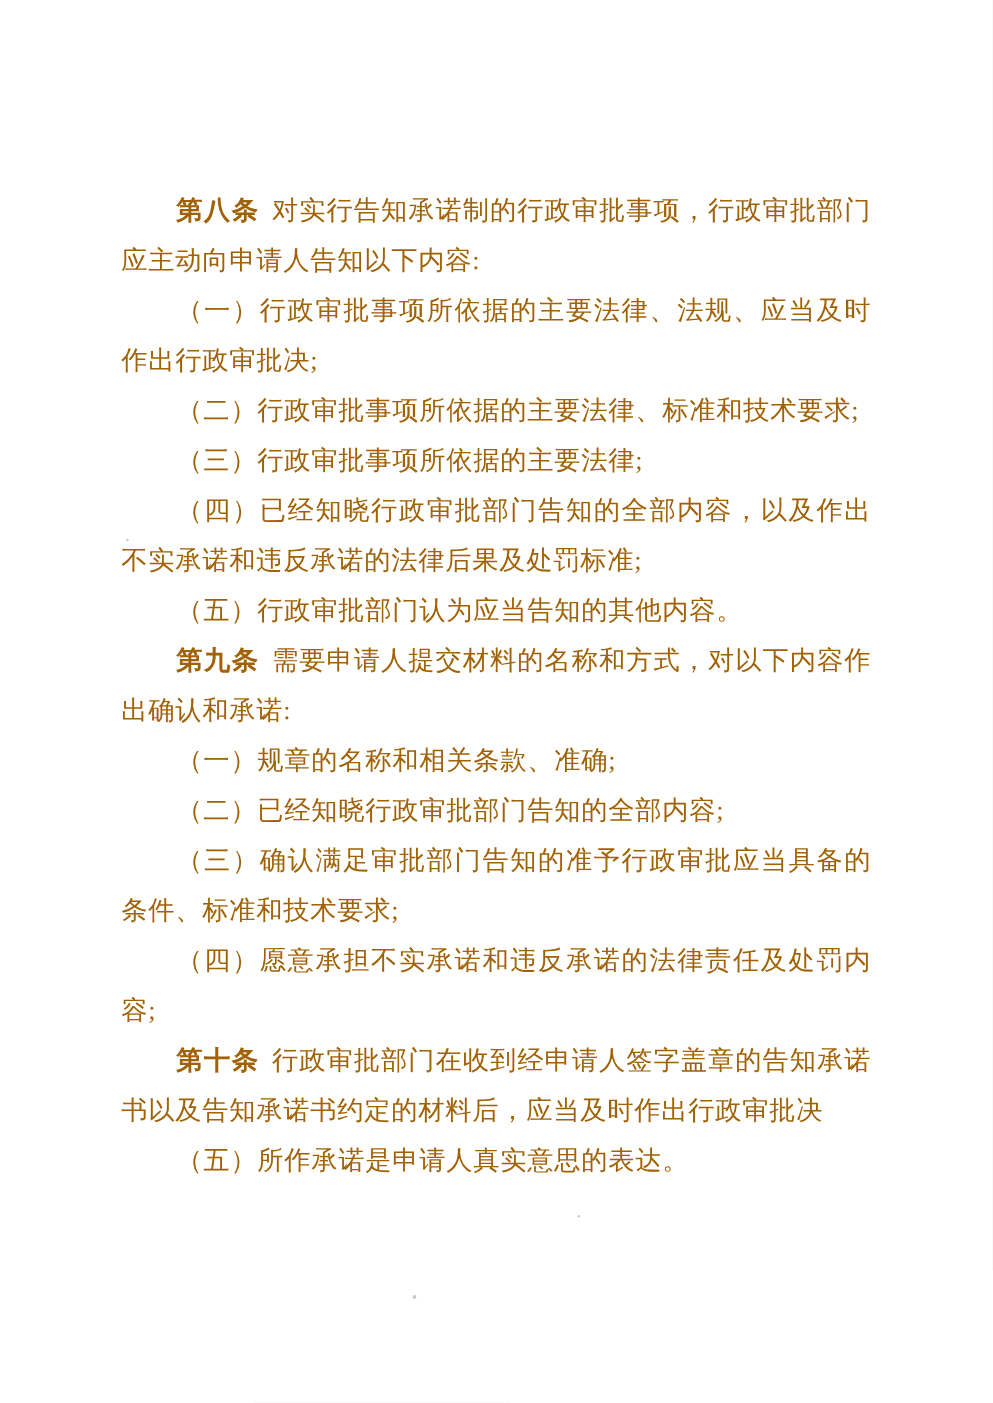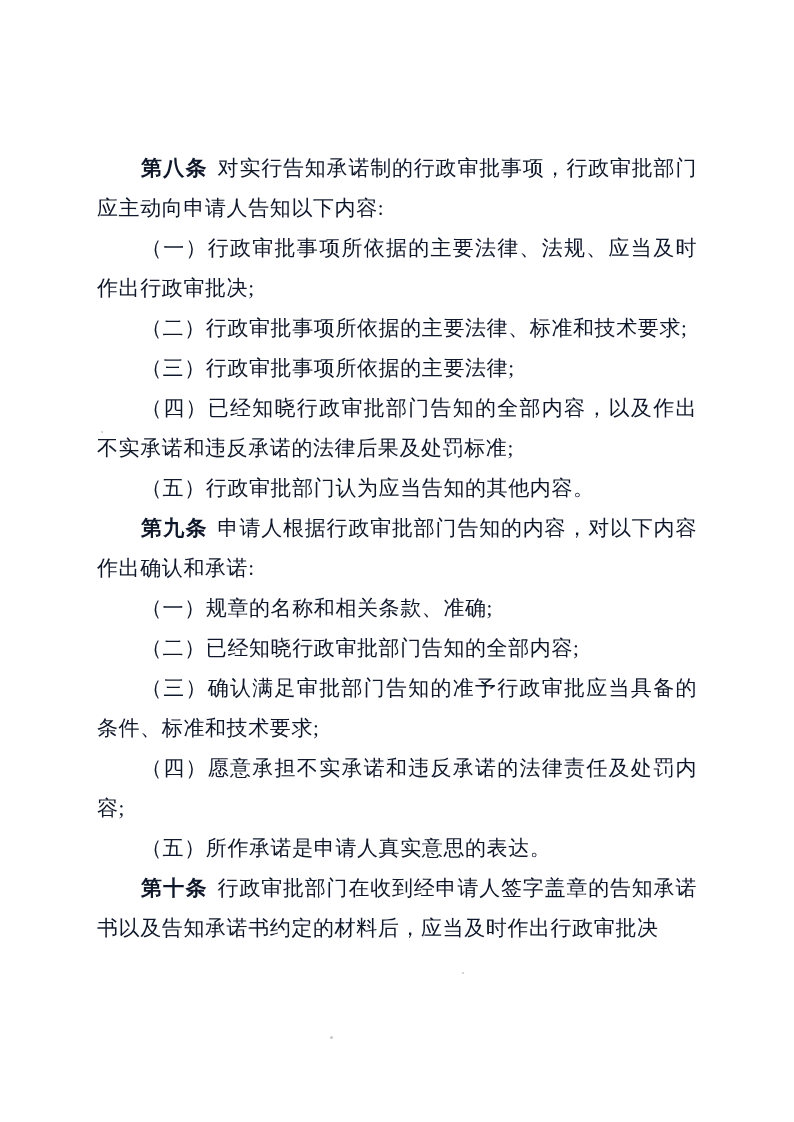--- a/index.html
+++ b/index.html
@@ -17,21 +17,21 @@
     width: 794px;
     height: 1122px;
     background: #ffffff;
     overflow: hidden;
   }
   .doc {
     position: absolute;
     left: 97px;
     top: 148px;
     width: 600px;
-    color: #0f172a;
+    color: #a16207;
     font-size: 21px;
     line-height: 40px;
     letter-spacing: 0.6px;
     text-align: justify;
     text-justify: inter-character;
   }
   .para {
     margin: 0;
     padding: 0;
     text-indent: 44px;
@@ -62,32 +62,32 @@
     <p class="para"><span>（一）行政审批事项所依据的主要法律、法规、应当及时作出行政审批决;</span></p>
 
     <p class="para"><span>（二）行政审批事项所依据的主要法律、标准和技术要求;</span></p>
 
     <p class="para"><span>（三）行政审批事项所依据的主要法律;</span></p>
 
     <p class="para"><span>（四）已经知晓行政审批部门告知的全部内容，以及作出不实承诺和违反承诺的法律后果及处罚标准;</span></p>
 
     <p class="para"><span>（五）行政审批部门认为应当告知的其他内容。</span></p>
 
-    <p class="para"><span class="article-num">第九条</span><span>申请人根据行政审批部门告知的内容，对以下内容作出确认和承诺:</span></p>
+    <p class="para"><span class="article-num">第九条</span><span>需要申请人提交材料的名称和方式，对以下内容作出确认和承诺:</span></p>
 
     <p class="para"><span>（一）规章的名称和相关条款、准确;</span></p>
 
     <p class="para"><span>（二）已经知晓行政审批部门告知的全部内容;</span></p>
 
     <p class="para"><span>（三）确认满足审批部门告知的准予行政审批应当具备的条件、标准和技术要求;</span></p>
 
     <p class="para"><span>（四）愿意承担不实承诺和违反承诺的法律责任及处罚内容;</span></p>
 
+    <p class="para"><span class="article-num">第十条</span><span>行政审批部门在收到经申请人签字盖章的告知承诺书以及告知承诺书约定的材料后，应当及时作出行政审批决</span></p>
+
     <p class="para"><span>（五）所作承诺是申请人真实意思的表达。</span></p>
-
-    <p class="para"><span class="article-num">第十条</span><span>行政审批部门在收到经申请人签字盖章的告知承诺书以及告知承诺书约定的材料后，应当及时作出行政审批决</span></p>
 
   </div>
 
   <div class="speck speck-1"></div>
   <div class="speck speck-2"></div>
   <div class="speck speck-3"></div>
 </div>
 
 </body></html>

